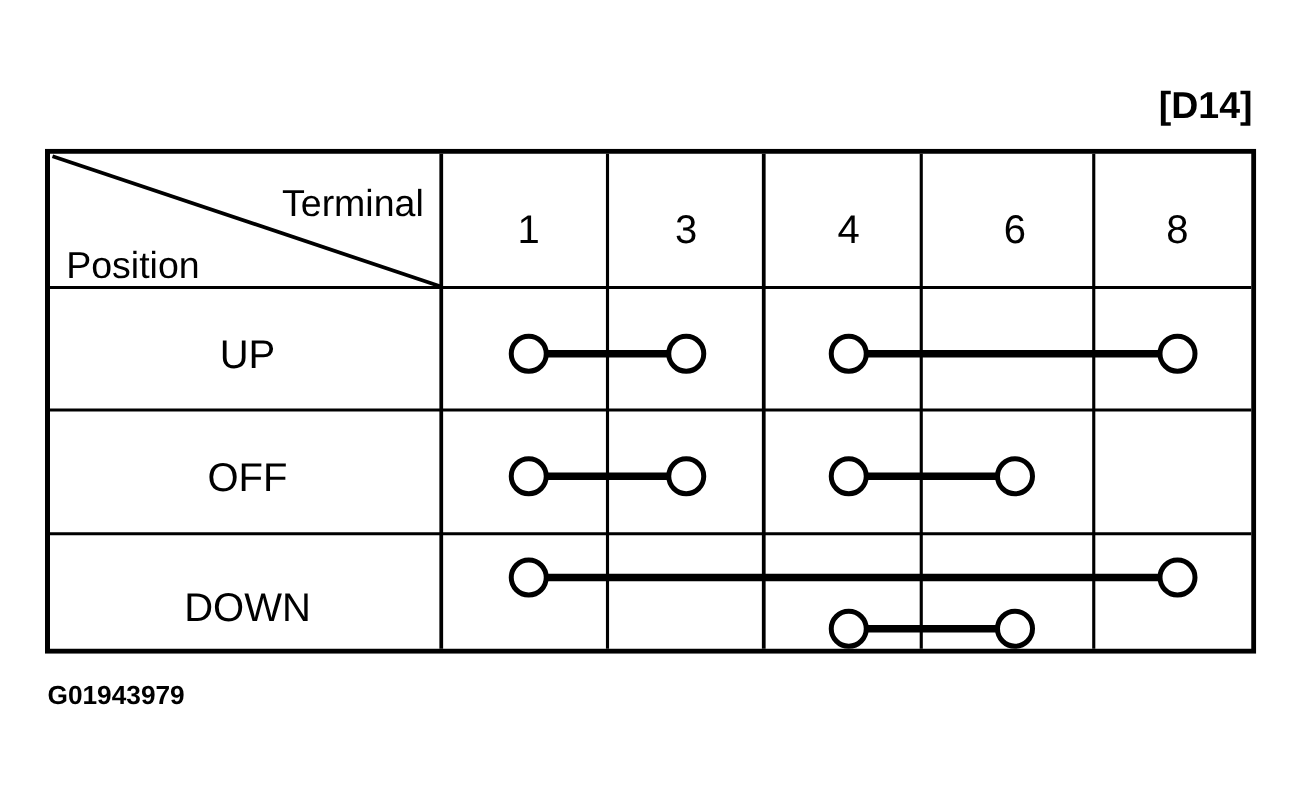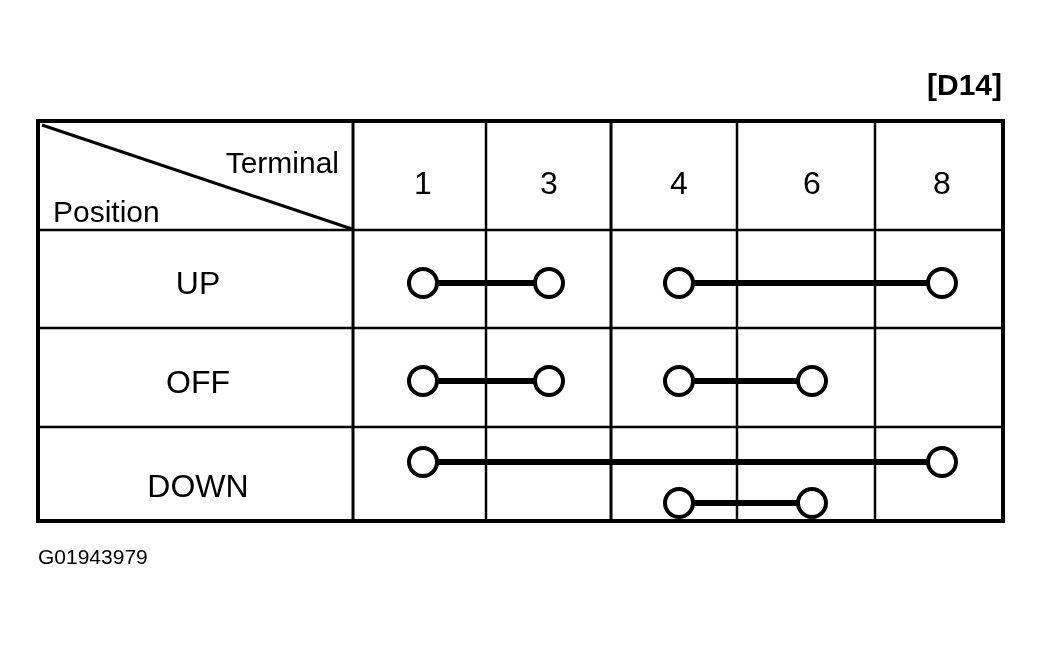--- a/index.html
+++ b/index.html
@@ -54,20 +54,21 @@
   .row-head {
     font-size: 32px;
   }
   #figure-caption {
     position: absolute;
     left: 38px;
     top: 546px;
     font-size: 21px;
     line-height: 1;
     white-space: nowrap;
+    font-weight: bold;
   }
 </style>
 </head>
 <body>
 
 <div id="stage">
 
   <div id="connector-tag">[D14]</div>
 
   <div id="figure-table">

